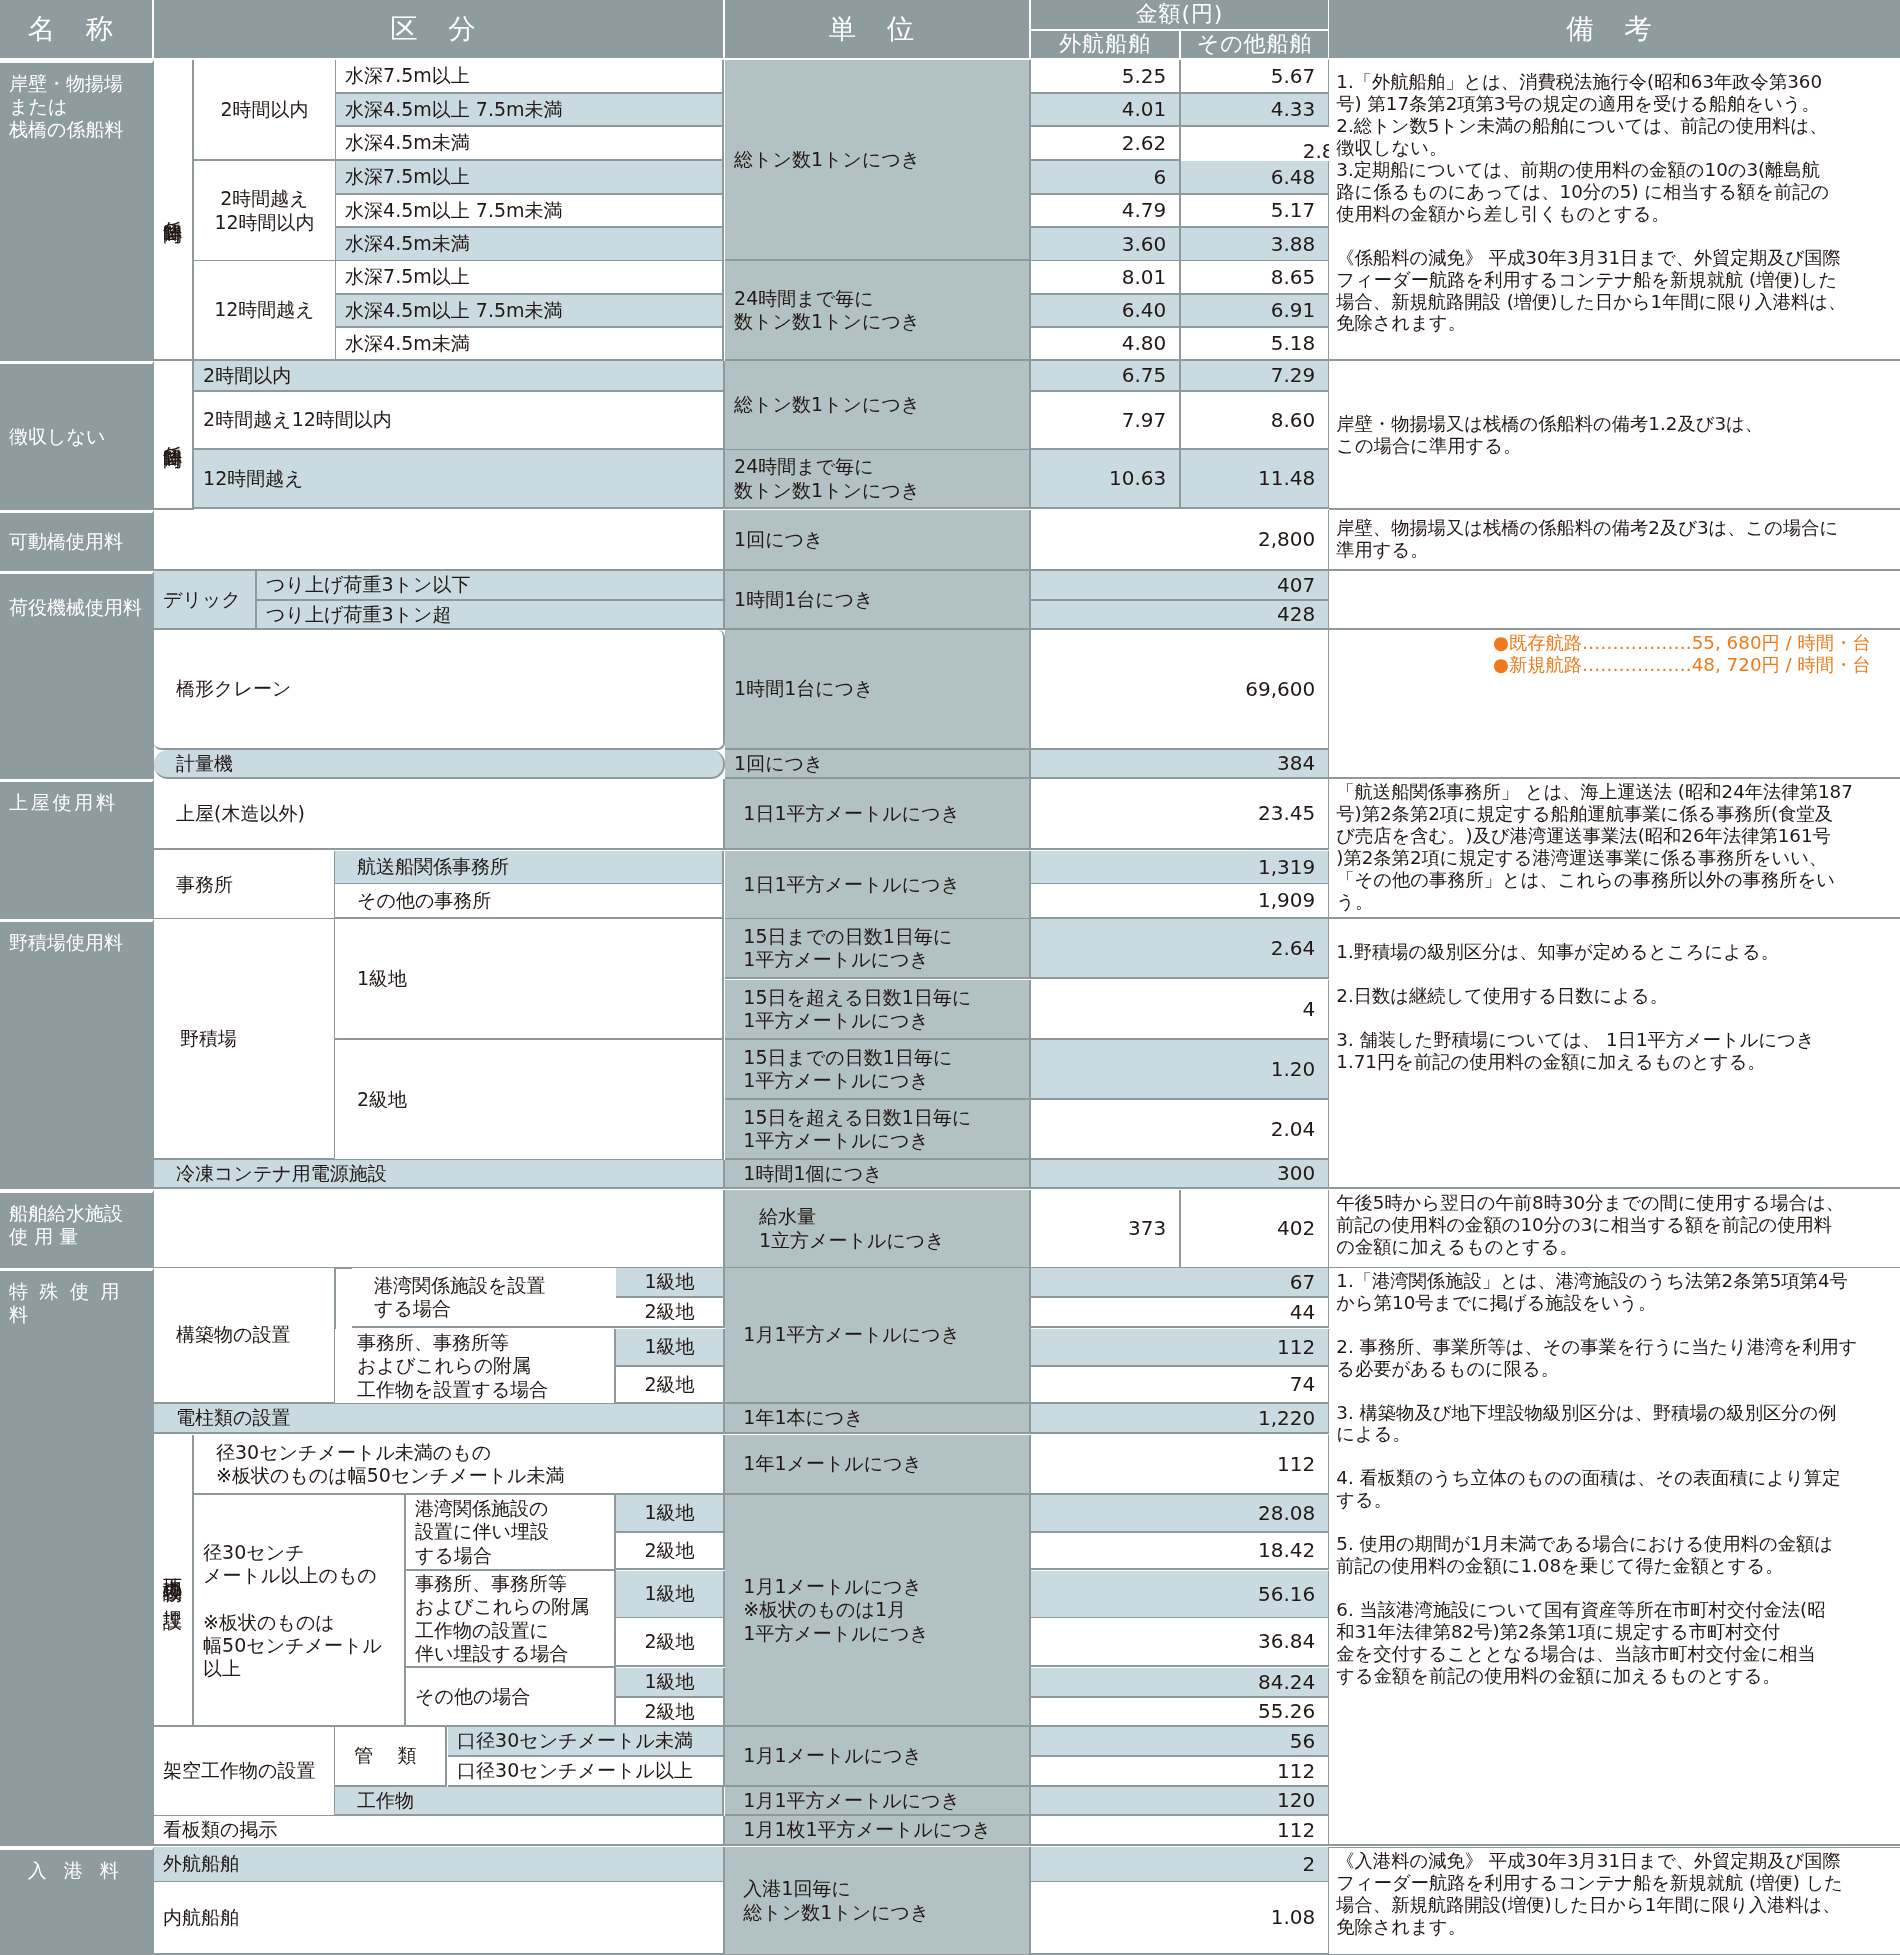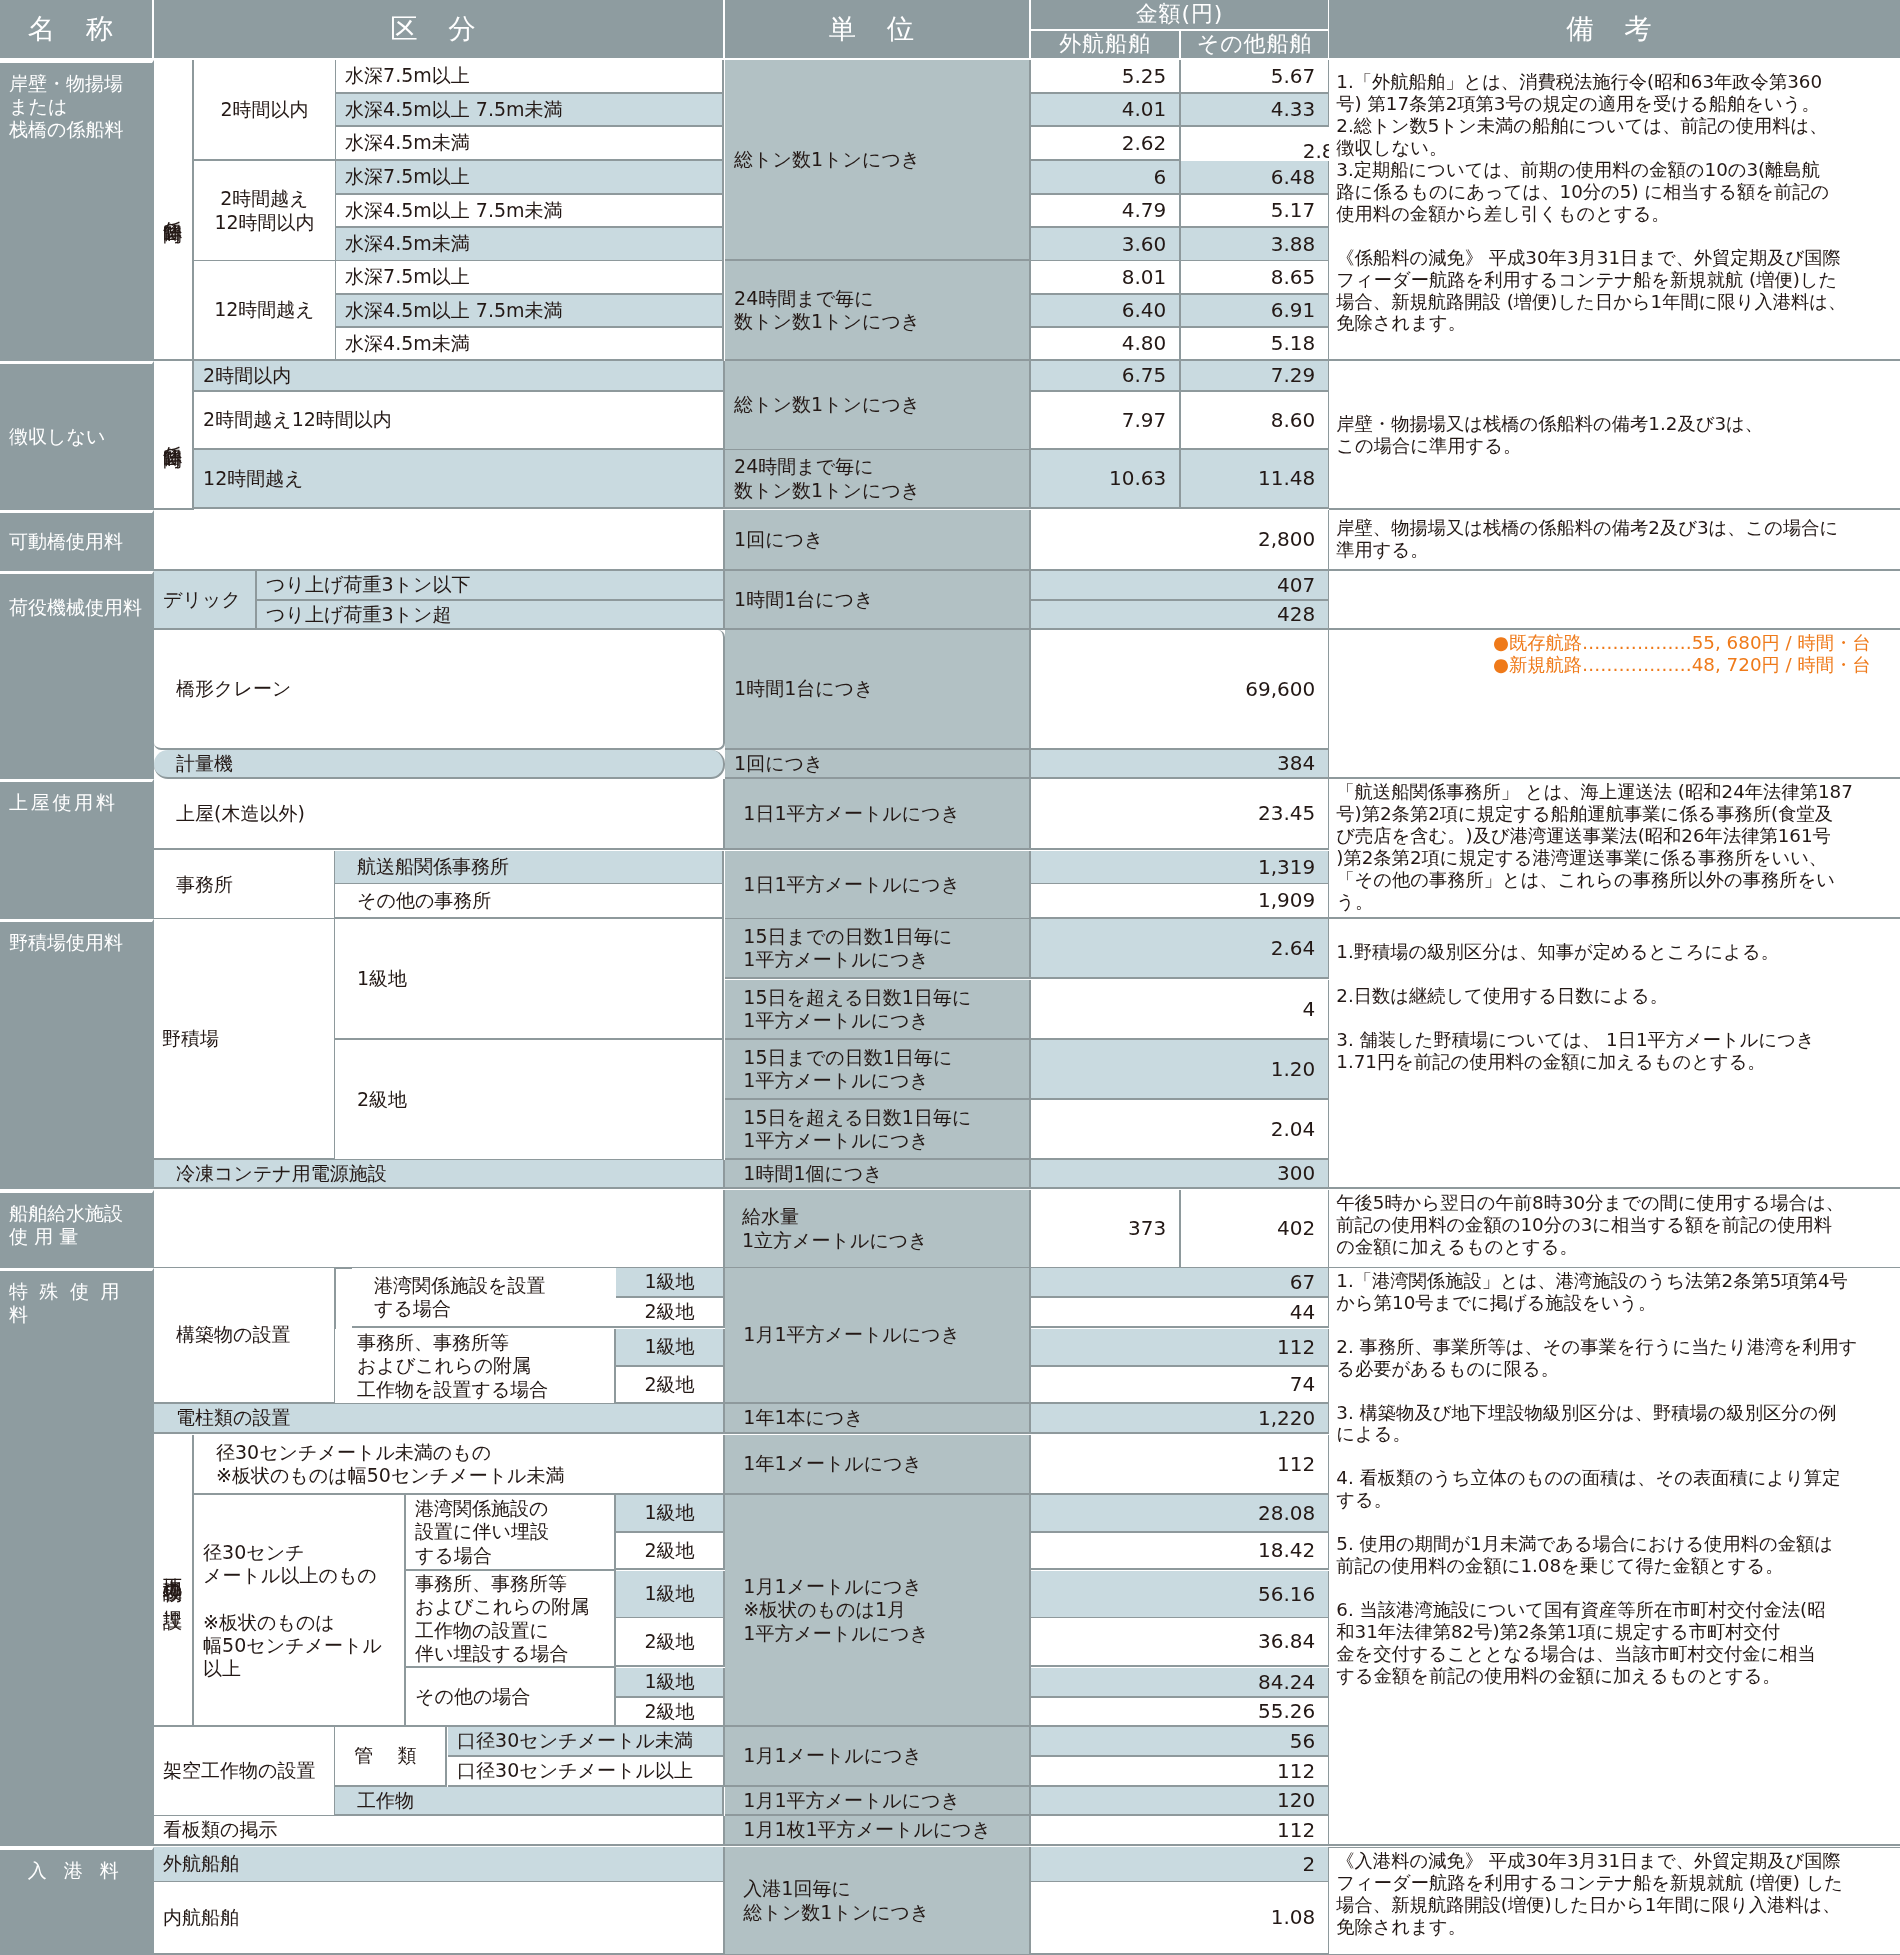--- a/index.html
+++ b/index.html
@@ -142,21 +142,21 @@
 <div class="c b num" style="left:1031px;top:851px;width:299px;height:34px;">1,319</div>
 <div class="c w num" style="left:1031px;top:884px;width:299px;height:35px;">1,909</div>
 <div class="c note" style="left:1329px;top:779px;width:571px;height:140px;padding-top:1.8px;">「航送船関係事務所」 とは、海上運送法 (昭和24年法律第187
 号)第2条第2項に規定する船舶運航事業に係る事務所(食堂及
 び売店を含む。)及び港湾運送事業法(昭和26年法律第161号
 )第2条第2項に規定する港湾運送事業に係る事務所をいい、
 「その他の事務所」とは、これらの事務所以外の事務所をい
 う。</div>
 
 <div class="c n" style="left:0;top:919px;width:154px;height:270px;">野積場使用料</div>
-<div class="c w" style="left:154px;top:919px;width:182px;height:241px;padding-left:8px;">野積場</div>
+<div class="c w" style="left:154px;top:919px;width:182px;height:241px;padding-left:26px;">野積場</div>
 <div class="c w" style="left:335px;top:919px;width:389px;height:121px;padding-left:22px;">1級地</div>
 <div class="c w" style="left:335px;top:1040px;width:389px;height:121px;padding-left:22px;">2級地</div>
 <div class="c u" style="left:725px;top:919px;width:306px;height:60px;padding-left:18.3px;">15日までの日数1日毎に
 1平方メートルにつき</div>
 <div class="c u" style="left:725px;top:980px;width:306px;height:60px;padding-left:18.3px;">15日を超える日数1日毎に
 1平方メートルにつき</div>
 <div class="c u" style="left:725px;top:1040px;width:306px;height:60px;padding-left:18.3px;">15日までの日数1日毎に
 1平方メートルにつき</div>
 <div class="c u" style="left:725px;top:1100px;width:306px;height:60px;padding-left:18.3px;">15日を超える日数1日毎に
 1平方メートルにつき</div>
@@ -170,21 +170,21 @@
 <div class="c note" style="left:1329px;top:919px;width:571px;height:270px;padding-top:22px;">1.野積場の級別区分は、知事が定めるところによる。
 
 2.日数は継続して使用する日数による。
 
 3. 舗装した野積場については、 1日1平方メートルにつき
   1.71円を前記の使用料の金額に加えるものとする。</div>
 
 <div class="c n" style="left:0;top:1190px;width:154px;height:79px;">船舶給水施設
 使 用 量</div>
 <div class="c w" style="left:154px;top:1190px;width:571px;height:79px;"></div>
-<div class="c u" style="left:725px;top:1190px;width:306px;height:79px;padding-left:17px;">給水量
+<div class="c u" style="left:725px;top:1190px;width:306px;height:79px;padding-left:34px;">給水量
 1立方メートルにつき</div>
 <div class="c w num" style="left:1031px;top:1190px;width:150px;height:79px;">373</div>
 <div class="c w num" style="left:1181px;top:1190px;width:149px;height:79px;">402</div>
 <div class="c note" style="left:1329px;top:1190px;width:571px;height:79px;padding-top:1.8px;">午後5時から翌日の午前8時30分までの間に使用する場合は、
 前記の使用料の金額の10分の3に相当する額を前記の使用料
 の金額に加えるものとする。</div>
 
 <div class="c n" style="left:0;top:1268px;width:154px;height:578px;letter-spacing:2.7px;">特 殊 使 用 料</div>
 
 <div class="c w" style="left:154px;top:1268px;width:182px;height:136px;padding-left:22px;">構築物の設置</div>

